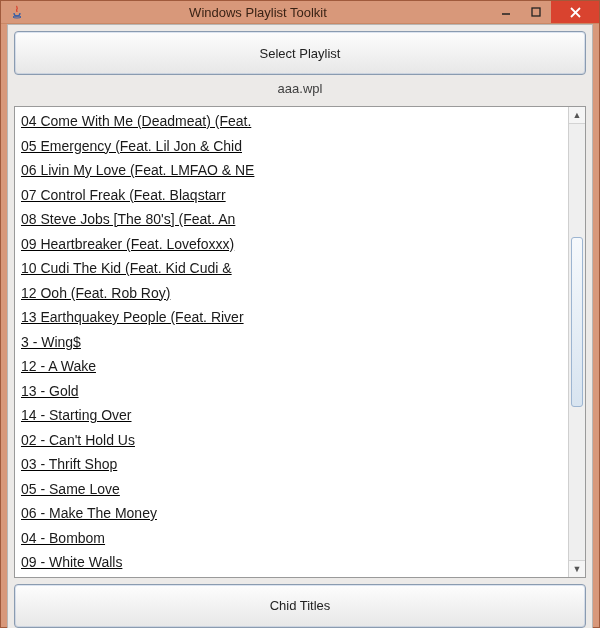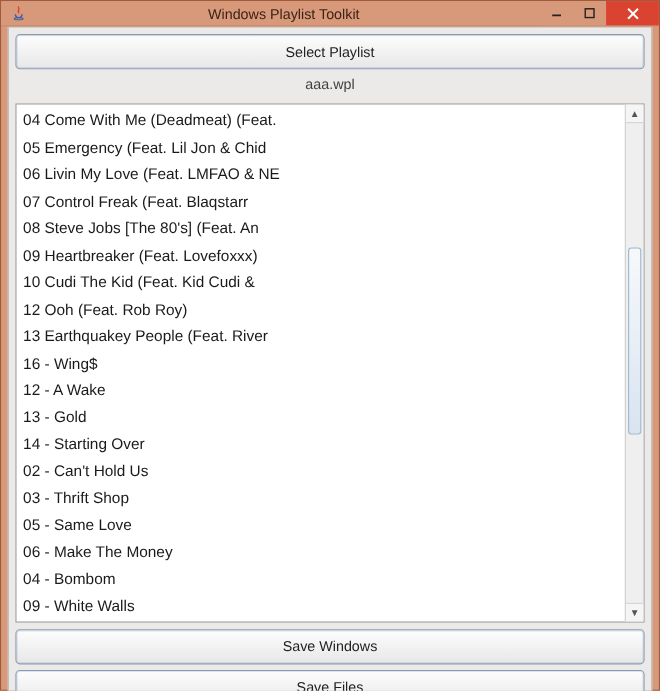--- a/index.html
+++ b/index.html
@@ -72,21 +72,21 @@
     flex: 1;
     background: #eceae8;
     margin: 0 6px 6px 6px;
     border: 1px solid #b8b6b4;
     display: flex;
     flex-direction: column;
     padding: 6px;
   }
   .swing-button {
     width: 100%;
-    height: 32px;
+    height: 44px;
     background: linear-gradient(#fdfdfd, #e7e7e7);
     border: 1px solid #8a9bb0;
     border-radius: 4px;
     color: #222;
     font-size: 13px;
     font-family: inherit;
     display: flex;
     align-items: center;
     justify-content: center;
     cursor: pointer;
@@ -97,20 +97,21 @@
     padding: 6px 0 10px 0;
     color: #404040;
   }
   .list-wrap {
     flex: 1;
     background: #fff;
     border: 1px solid #9a9a9a;
     display: flex;
     overflow: hidden;
     margin-bottom: 6px;
+    text-decoration: underline;
   }
   .list {
     flex: 1;
     overflow: hidden;
     padding: 2px 0;
   }
   .list-item {
     padding: 2px 6px;
     font-size: 14px;
     color: #1a1a1a;
@@ -192,37 +193,37 @@
       <div class="list" id="list">
           <div class="list-item">04 Come With Me (Deadmeat) (Feat.</div>
           <div class="list-item">05 Emergency (Feat. Lil Jon &amp; Chid</div>
           <div class="list-item">06 Livin My Love (Feat. LMFAO &amp; NE</div>
           <div class="list-item">07 Control Freak (Feat. Blaqstarr</div>
           <div class="list-item">08 Steve Jobs [The 80's] (Feat. An</div>
           <div class="list-item">09 Heartbreaker (Feat. Lovefoxxx)</div>
           <div class="list-item">10 Cudi The Kid (Feat. Kid Cudi &amp;</div>
           <div class="list-item">12 Ooh (Feat. Rob Roy)</div>
           <div class="list-item">13 Earthquakey People (Feat. River</div>
-          <div class="list-item">16 - Wing$</div>
+          <div class="list-item">3 - Wing$</div>
           <div class="list-item">12 - A Wake</div>
           <div class="list-item">13 - Gold</div>
           <div class="list-item">14 - Starting Over</div>
           <div class="list-item">02 - Can't Hold Us</div>
           <div class="list-item">03 - Thrift Shop</div>
           <div class="list-item">05 - Same Love</div>
           <div class="list-item">06 - Make The Money</div>
           <div class="list-item">04 - Bombom</div>
           <div class="list-item">09 - White Walls</div>
         </div>
       <div class="scrollbar">
         <div class="scroll-up">▲</div>
         <div class="scroll-thumb"></div>
         <div class="scroll-down">▼</div>
       </div>
     </div>
 
     <div class="bottom-buttons">
-      <button class="swing-button">Save Windows</button>
+      <button class="swing-button">Chid Titles</button>
       <button class="swing-button">Save Files</button>
 
     </div>
   </div>
 </div>
 
 </body></html>

